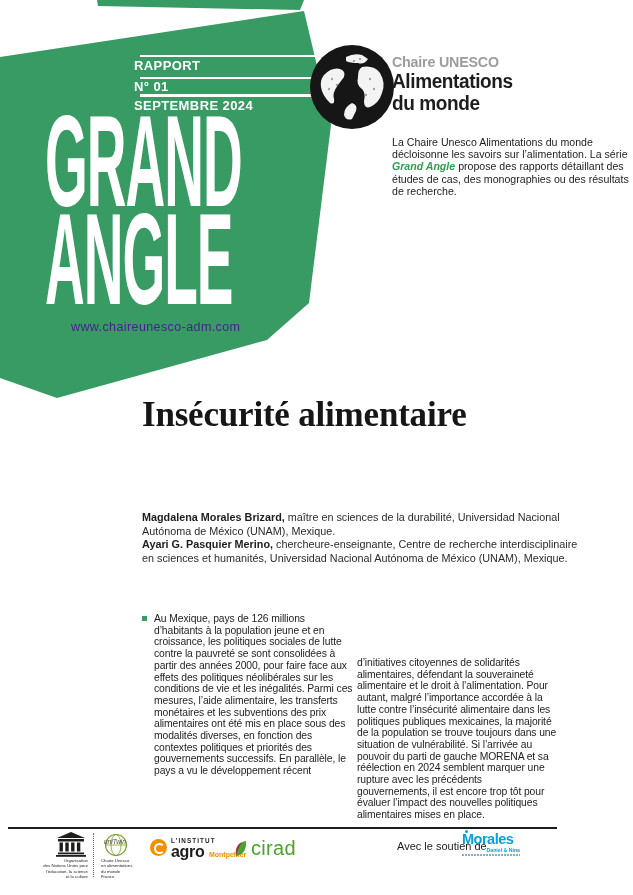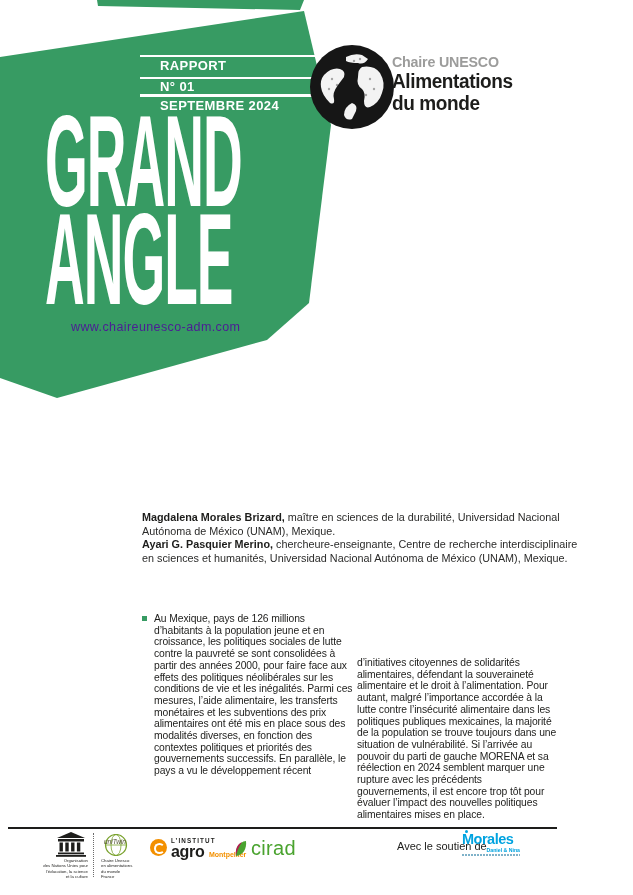--- a/index.html
+++ b/index.html
@@ -4,21 +4,21 @@
 <style>
   html,body{margin:0;padding:0;background:#888;}
   #page{position:relative;width:633px;height:895px;background:#ffffff;overflow:hidden;
         font-family:"Liberation Sans",sans-serif;color:#1d1d1b;margin:0 auto;}
   
   .green-main{position:absolute;left:0;top:0;width:345px;height:420px;background:#379b63;
       clip-path:polygon(0px 57px,304px 11px,331px 125px,309px 303px,267px 340px,57px 398px,0px 378px);}
   .green-sliver{position:absolute;left:0;top:0;width:345px;height:20px;background:#379b63;
       clip-path:polygon(97px 0px,304px 0px,300px 10px,98px 6px);}
   .hline{position:absolute;left:140px;width:205px;height:2.6px;background:#ffffff;}
-  .masthead-label{position:absolute;left:160px;color:#fff;font-size:13px;font-weight:700;
+  .masthead-label{position:absolute;left:134px;color:#fff;font-size:13px;font-weight:700;
       letter-spacing:.4px;line-height:1;white-space:nowrap;}
   .ga-word{position:absolute;left:45px;color:#fff;font-weight:700;font-size:55px;line-height:1;
       letter-spacing:-1px;transform:scaleY(2.35);transform-origin:0 0;white-space:nowrap;}
   .site{position:absolute;left:71px;top:320px;color:#4c1d95;font-size:12.5px;letter-spacing:.4px;}
   
   .globe{position:absolute;left:310px;top:45px;width:84px;height:84px;}
   .brand{position:absolute;left:392px;top:54px;transform:scaleX(.95);transform-origin:0 0;line-height:1;}
   .brand .chair{color:#9c9c9b;font-size:15px;font-weight:700;letter-spacing:-.2px;}
   .brand .nm{color:#1d1d1b;font-size:20px;font-weight:700;letter-spacing:-.4px;margin-top:2px;}
   .intro{position:absolute;left:392px;top:125px;width:240px;font-size:10.6px;line-height:12.4px;color:#1d1d1b;}
@@ -92,22 +92,24 @@
         <circle cx="50" cy="14" r="1.2"></circle>
     </g>
   </svg>
 
   <div class="brand">
     <div class="chair">Chaire UNESCO</div>
     <div class="nm">Alimentations</div>
     <div class="nm">du monde</div>
   </div>
 
+  <p class="intro"><span>La Chaire Unesco Alimentations du monde décloisonne les savoirs sur l’alimentation. La série </span><em>Grand Angle</em><span> propose des rapports détaillant des études de cas, des monographies ou des résultats de recherche.</span></p>
 
   <div class="title">
+    <div>Insécurité alimentaire</div>
   </div>
 
   <div class="authors">
     <span><b>Magdalena Morales Brizard,</b><span> maître en sciences de la durabilité, Universidad Nacional Autónoma de México (UNAM), Mexique.</span></span><br>
     <span><b>Ayari G. Pasquier Merino,</b><span> chercheure-enseignante, Centre de recherche interdisciplinaire en sciences et humanités, Universidad Nacional Autónoma de México (UNAM), Mexique.</span></span>
   </div>
 
   <div class="bodycol" id="col1">
     <span class="bullet"></span>
     <span>Au Mexique, pays de 126 millions d’habitants à la population jeune et en croissance, les politiques sociales de lutte contre la pauvreté se sont consolidées à partir des années 2000, pour faire face aux effets des politiques néolibérales sur les conditions de vie et les inégalités. Parmi ces mesures, l’aide alimentaire, les transferts monétaires et les subventions des prix alimentaires ont été mis en place sous des modalités diverses, en fonction des contextes politiques et priorités des gouvernements successifs. En parallèle, le pays a vu le développement récent</span>

